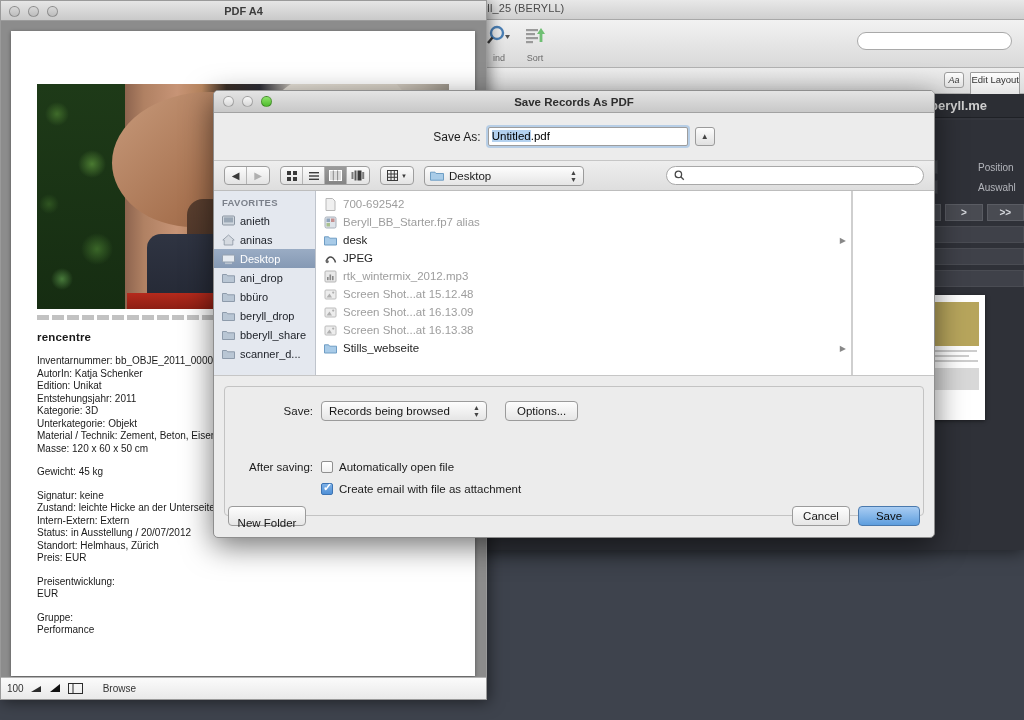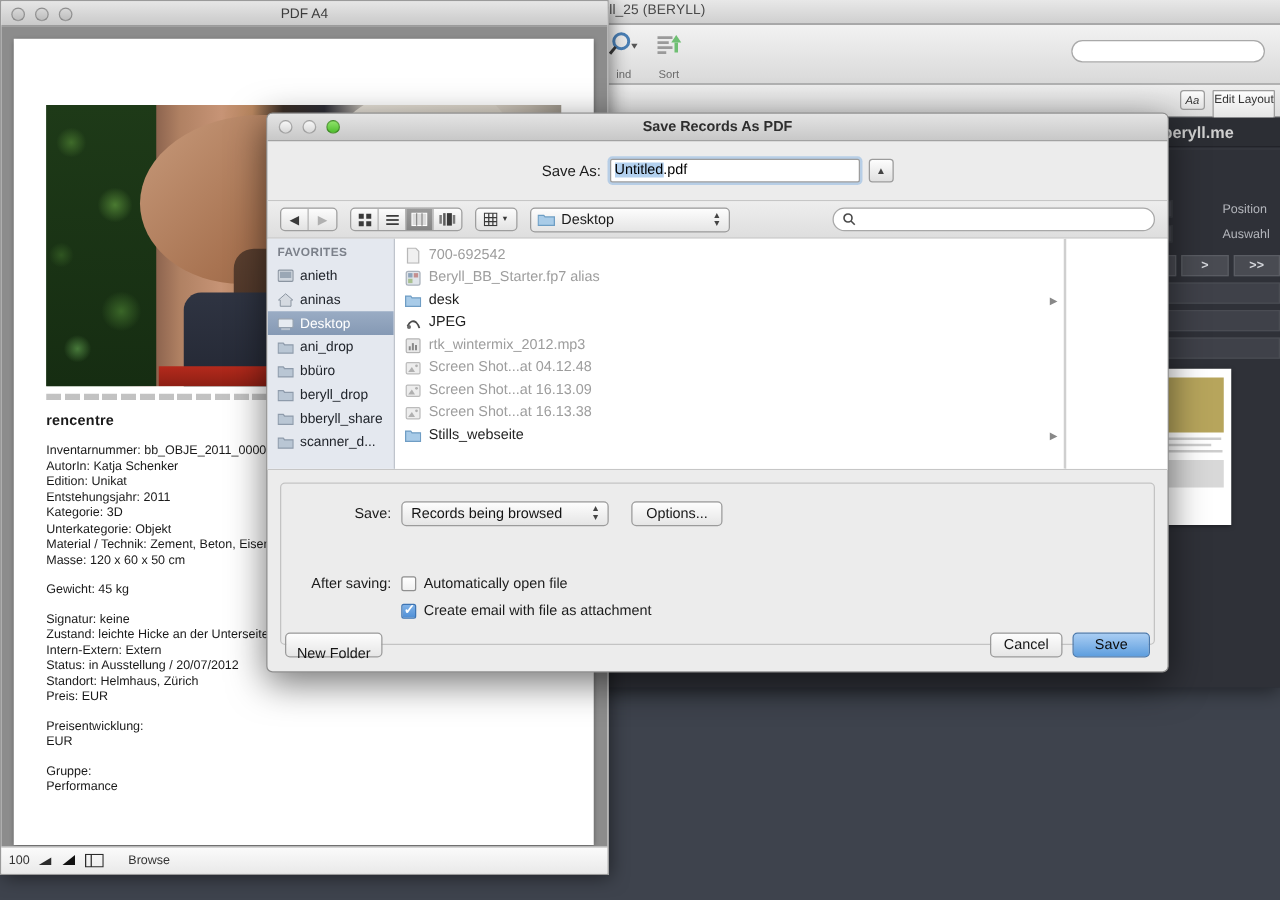--- a/index.html
+++ b/index.html
@@ -111,21 +111,21 @@
     box-shadow: 2px 2px 14px rgba(0,0,0,.5);
     overflow:hidden;
     border:1px solid #9a9a9a;
   }
   #pdf-titlebar {
     height:20px;
     background: linear-gradient(to bottom,#e6e6e6,#c9c9c9);
     border-bottom:1px solid #9b9b9b;
     position:relative; text-align:center;
   }
-  #pdf-title { font-size:11px; color:#3c3c3c; line-height:20px; }
+  #pdf-title { font-size:11px; color:#3c3c3c; line-height:20px;font-weight:bold; }
   .traffic { position:absolute; top:5px; width:11px; height:11px; border-radius:50%;
              border:1px solid rgba(0,0,0,.28); }
   #pdf-content {
     position:absolute; left:0; top:20px; right:0; bottom:22px;
     background:#8c8c8c; overflow:hidden;
   }
   #pdf-page {
     position:absolute; left:10px; top:10px; width:464px; height:645px;
     background:#fff; box-shadow:0 1px 4px rgba(0,0,0,.4);
     overflow:hidden;
@@ -653,21 +653,21 @@
           <rect x="8" y="6" width="1.6" height="4.2" fill="#888"></rect>
         </svg>
         <span>rtk_wintermix_2012.mp3</span>
       </div>
       <div class="fl-item dim">
         <svg class="fl-ic" viewBox="0 0 13 13">
           <rect x="1" y="2" width="11" height="9" rx="1" fill="#ededed" stroke="#bcbcbc"></rect>
           <polygon points="2.5,9.5 5.5,5.5 8,9.5" fill="#b0b0b0"></polygon>
           <circle cx="9.2" cy="4.6" r="1.1" fill="#b0b0b0"></circle>
         </svg>
-        <span>Screen Shot...at 04.12.48</span>
+        <span>Screen Shot...at 15.12.48</span>
       </div>
       <div class="fl-item dim">
         <svg class="fl-ic" viewBox="0 0 13 13">
           <rect x="1" y="2" width="11" height="9" rx="1" fill="#ededed" stroke="#bcbcbc"></rect>
           <polygon points="2.5,9.5 5.5,5.5 8,9.5" fill="#b0b0b0"></polygon>
           <circle cx="9.2" cy="4.6" r="1.1" fill="#b0b0b0"></circle>
         </svg>
         <span>Screen Shot...at 16.13.09</span>
       </div>
       <div class="fl-item dim">

